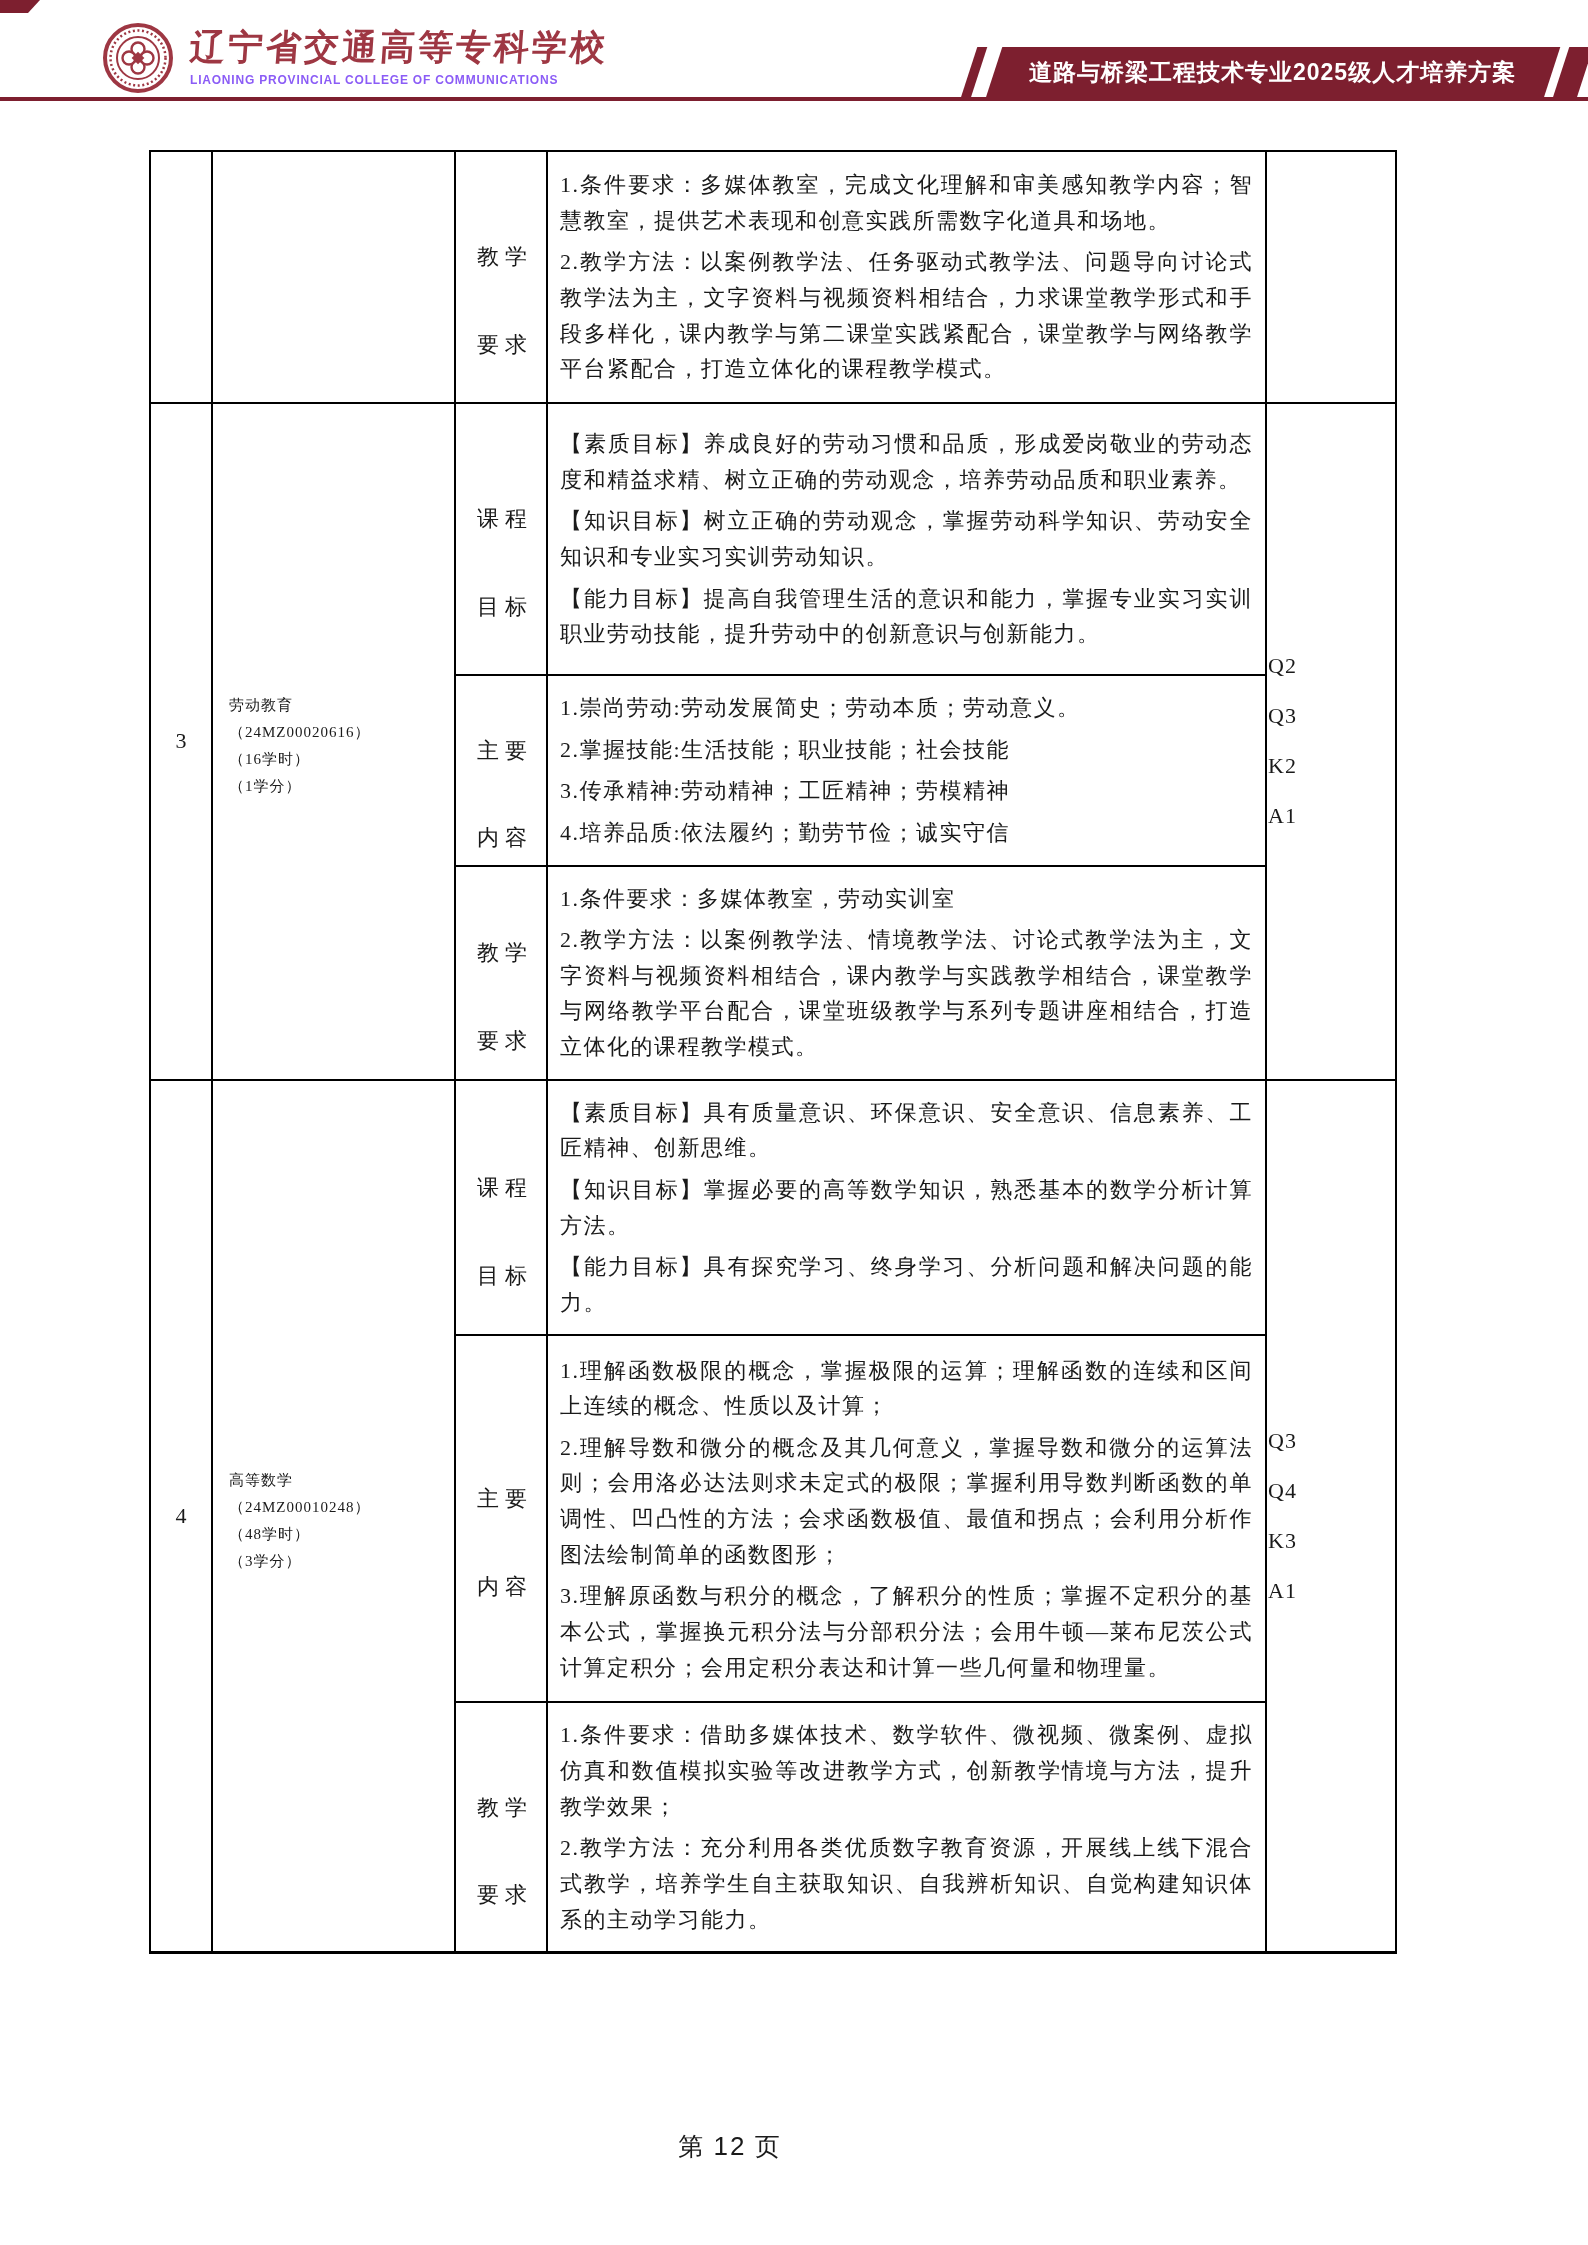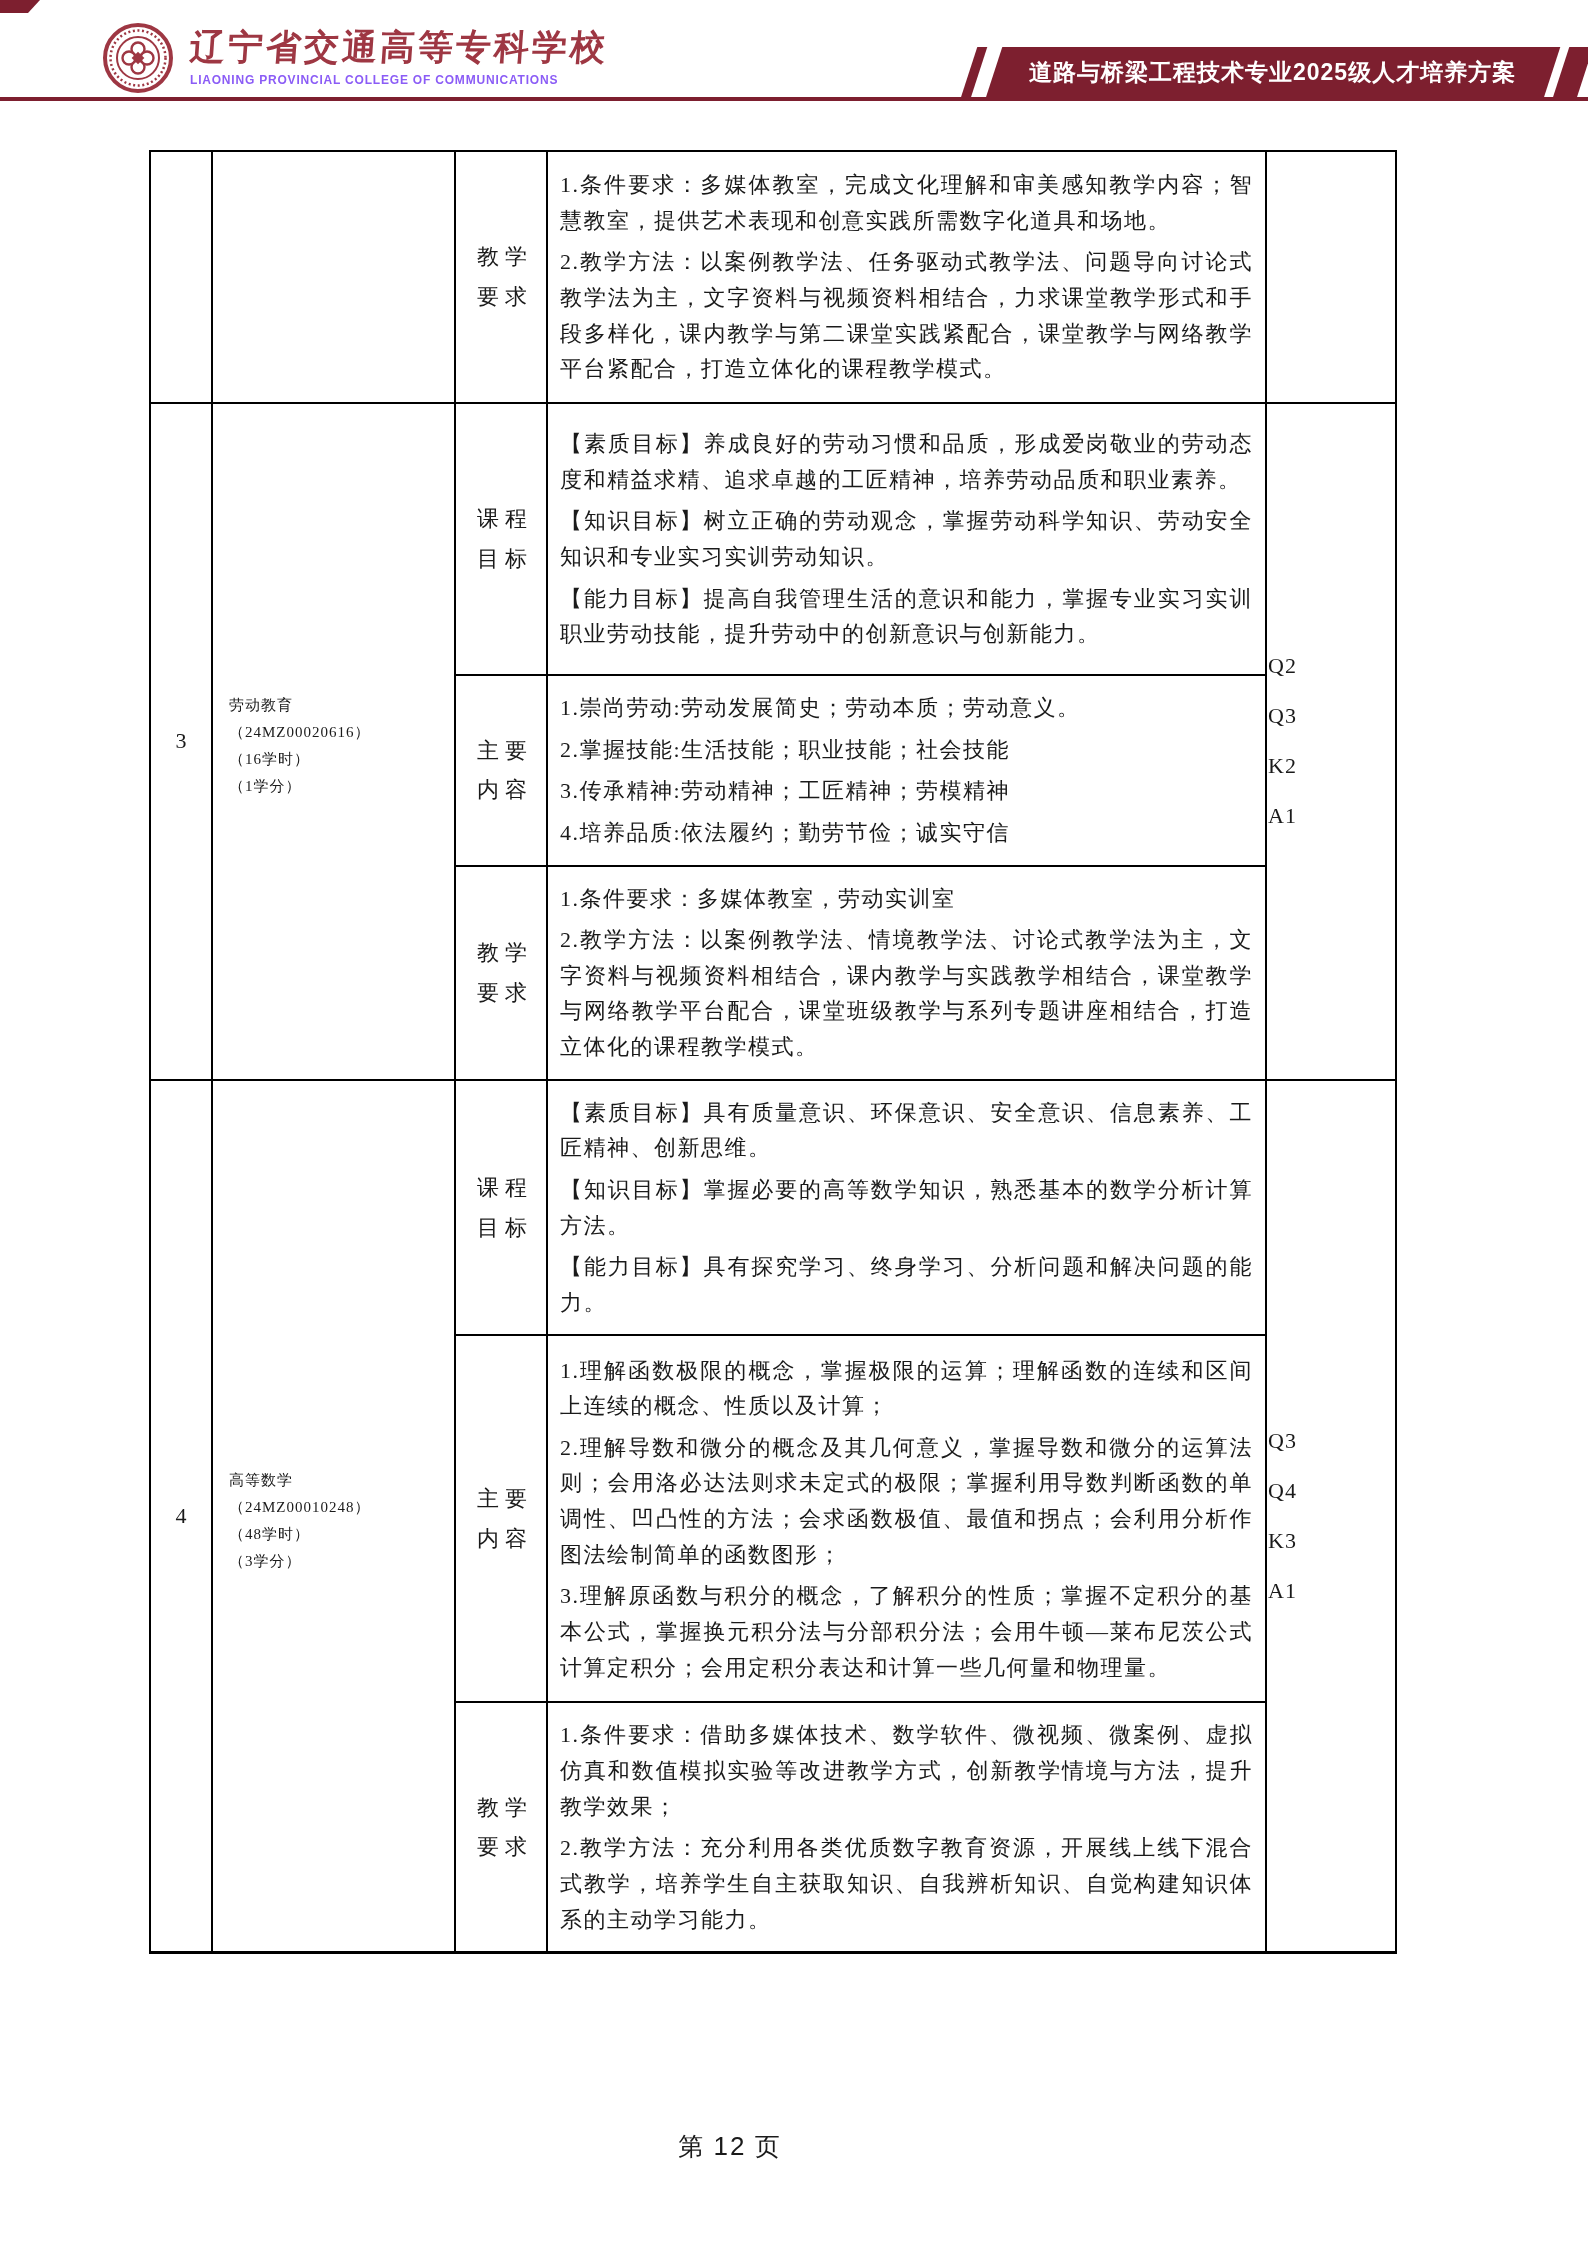--- a/index.html
+++ b/index.html
@@ -40,21 +40,21 @@
   table.doc-table{
     position:absolute;top:150px;left:149px;width:1246px;
     border-collapse:collapse;table-layout:fixed;
     border:2px solid #000;border-bottom:3px solid #000;
   }
   .doc-table td{border:2px solid #000;vertical-align:middle;}
   .num-cell{text-align:center;font-size:22px;}
   .course-cell{padding:16px 8px 6px 16px;font-size:15px;line-height:1.8;letter-spacing:1px;}
   .course-line{white-space:nowrap;}
   .label-cell{text-align:center;font-size:22px;line-height:1.8;}
-  .label-line{letter-spacing:6px;padding-left:8px;}
+  .label-line{letter-spacing:6px;padding-left:8px;margin-top:48px;}
   .content-cell{
     padding:8px 12px;font-size:22px;line-height:1.62;letter-spacing:1.5px;
     text-align:justify;vertical-align:middle;
   }
   .para{margin:6px 0;}
   .lead{font-weight:normal;}
   .codes-cell{text-align:left;font-size:22px;}
   .code-line{line-height:50px;letter-spacing:1px;}
   
   .footer{
@@ -124,21 +124,21 @@
       <div class="course-line">劳动教育</div>
       <div class="course-line">（24MZ00020616）</div>
       <div class="course-line">（16学时）</div>
       <div class="course-line">（1学分）</div>
     </td>
     <td class="label-cell">
       <div class="label-line">课程</div>
       <div class="label-line">目标</div>
     </td>
     <td class="content-cell">
-      <div class="para"><span class="lead">【素质目标】</span><span>养成良好的劳动习惯和品质，形成爱岗敬业的劳动态度和精益求精、追求卓越的工匠精神，培养劳动品质和职业素养。</span></div>
+      <div class="para"><span class="lead">【素质目标】</span><span>养成良好的劳动习惯和品质，形成爱岗敬业的劳动态度和精益求精、树立正确的劳动观念，培养劳动品质和职业素养。</span></div>
       <div class="para"><span class="lead">【知识目标】</span><span>树立正确的劳动观念，掌握劳动科学知识、劳动安全知识和专业实习实训劳动知识。</span></div>
       <div class="para"><span class="lead">【能力目标】</span><span>提高自我管理生活的意识和能力，掌握专业实习实训职业劳动技能，提升劳动中的创新意识与创新能力。</span></div>
     </td>
     <td class="codes-cell" rowspan="3">
       <div class="code-line">Q2</div>
       <div class="code-line">Q3</div>
       <div class="code-line">K2</div>
       <div class="code-line">A1</div>
     </td>
   </tr>

